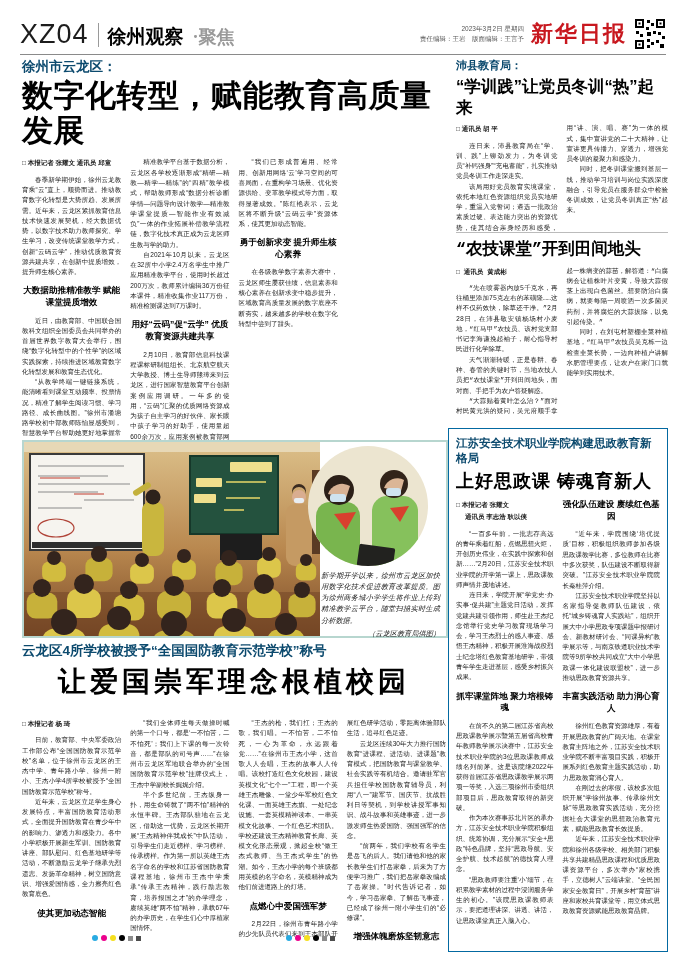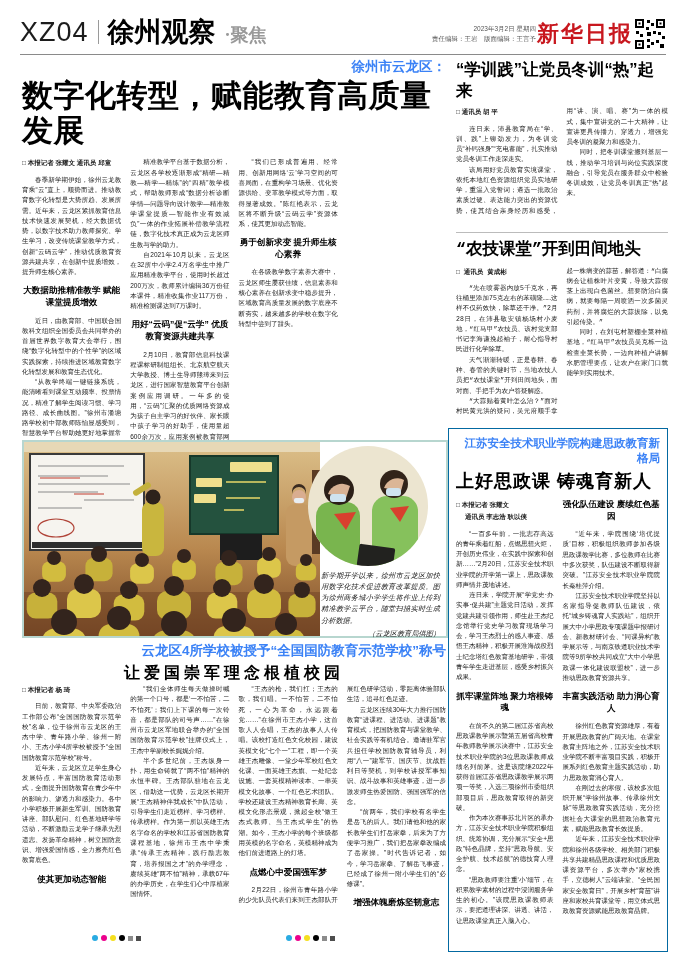--- a/index.html
+++ b/index.html
@@ -4,31 +4,31 @@
 <style>
   html,body{margin:0;padding:0;background:#e9e9e9;}
   .sheet{position:relative;width:680px;height:959px;margin:0 auto;background:#fff;
          font-family:"Liberation Sans","DejaVu Sans",sans-serif;color:#111;overflow:hidden;}
   
   .hdr{position:absolute;left:20px;right:14px;top:10px;height:40px;border-bottom:1px solid #8a8a8a;
        display:flex;justify-content:space-between;align-items:flex-end;padding-bottom:4px;}
   .hdr-left{display:flex;align-items:baseline;gap:9px;}
   .pagecode{font-size:27px;font-weight:400;letter-spacing:1px;color:#1c1c1c;}
   .hdr-div{width:1px;height:24px;background:#9a9a9a;align-self:center;}
-  .sec-title{font-family:"Liberation Serif","DejaVu Serif",serif;font-size:27px;font-weight:900;color:#000;}
+  .sec-title{font-family:"Liberation Serif","DejaVu Serif",serif;font-size:19px;font-weight:900;color:#000;}
   .sec-sub{font-family:"Liberation Serif","DejaVu Serif",serif;font-size:18px;font-weight:700;color:#999;}
-  .hdr-right{display:flex;align-items:center;gap:1px;}
+  .hdr-right{display:flex;align-items:center;gap:7px;}
   .hdr-meta{text-align:right;font-size:6.5px;line-height:1.6;color:#555;}
   .masthead{font-family:"Liberation Serif","DejaVu Serif",serif;font-size:22px;font-weight:900;
             color:#c8171e;letter-spacing:2px;white-space:nowrap;}
   
   .art{position:absolute;}
-  .kick{font-weight:bold;font-size:13.5px;margin:0 0 3px;color:#3b82f6;text-align:right;}
+  .kick{font-weight:bold;font-size:13.5px;margin:0 0 3px;color:#0c4a6e;}
   .head-xl{font-size:31px;font-weight:700;line-height:1.12;margin:1px 0 9px;color:#000;letter-spacing:.5px;}
-  .head-ctr{font-size:16px;font-weight:900;text-align:center;letter-spacing:4px;margin:3px 0 0;color:#000;}
+  .head-ctr{font-size:28px;font-weight:900;text-align:center;letter-spacing:4px;margin:3px 0 17px;color:#000;}
   .head-md{font-size:16.5px;font-weight:900;margin:1px 0 6px;color:#000;line-height:1.25;}
   .cols{column-gap:9px;column-fill:auto;overflow:hidden;font-size:6.5px;line-height:1.58;
         text-align:justify;color:#1b1b1b;}
   .c4{column-count:4;}
   .c2{column-count:2;}
   .cols p{margin:0;text-indent:2em;}
   .cols p.t-by{text-indent:0;font-weight:bold;margin:1px 0 6px;}
   .cols p.t-by2{text-indent:0;font-weight:bold;margin:-4px 0 6px;padding-left:9px;}
   .cols p.t-h{text-indent:0;text-align:center;font-weight:bold;font-size:8.6px;line-height:1.35;margin:8px 0 7px;color:#000;}
   
@@ -246,20 +246,21 @@
         <p class="t-p">“王杰的枪，我们扛；王杰的歌，我们唱。一不怕苦，二不怕死，一心为革命，永远跟着党……”在徐州市王杰小学，这首歌人人会唱，王杰的故事人人传唱。该校打造红色文化校园，建设英模文化“七个一”工程，即一个英雄王杰雕像、一堂少年军校红色文化课、一面英雄王杰旗、一处纪念设施、一套英模精神读本、一串英模文化故事、一个红色艺术团队。学校还建设王杰精神教育长廊、英模文化形态景观，掀起全校“做王杰式教师、当王杰式学生”的热潮。如今，王杰小学的每个班级都用英模的名字命名，英模精神成为他们前进道路上的灯塔。</p>
         <p class="t-h">点燃心中爱国强军梦</p>
         <p class="t-p">2月22日，徐州市青年路小学的少先队员代表们来到王杰部队开展红色研学活动，零距离体验部队生活，追寻红色足迹。</p>
         <p class="t-p">云龙区连续30年大力推行国防教育“进课程、进活动、进课题”教育模式，把国防教育与课堂教学、社会实践等有机结合。邀请驻军官兵担任学校国防教育辅导员，利用“八一”建军节、国庆节、抗战胜利日等契机，到学校讲授军事知识、战斗故事和英雄事迹，进一步激发师生热爱国防、强国强军的信念。</p>
         <p class="t-p">“前两年，我们学校有名学生是岳飞的后人。我们请他和他的家长教学生们打岳家拳，后来为了方便学习推广，我们把岳家拳改编成了岳家操。”时代告诉记者，如今，学习岳家拳、了解岳飞事迹，已经成了徐州一附小学生们的“必修课”。</p>
         <p class="t-h">增强体魄磨炼坚韧意志</p>
       </div>
   </section>
 
   <section class="art" style="left:456px;top:58px;width:212px;">
+    <div class="kick" style="font-size:11px;">沛县教育局：</div>
     <h1 class="head-md">“学训践”让党员冬训“热”起来</h1>
     <div class="cols c2" style="height:118px;">
 
     <p class="t-by">□ 通讯员 胡 平</p>
         <p class="t-p">连日来，沛县教育局在“学、训、践”上铆劲发力，为冬训党员“补钙强身”“充电蓄能”，扎实推动党员冬训工作走深走实。</p>
         <p class="t-p">该局用好党员教育实境课堂，依托本地红色资源组织党员实地研学，重温入党誓词；遴选一批政治素质过硬、表达能力突出的资源优势，使其结合亲身经历和感受，用“讲、演、唱、赛”为一体的模式，集中宣讲党的二十大精神，让宣讲更具传播力、穿透力，增强党员冬训的凝聚力和感染力。</p>
         <p class="t-p">同时，把冬训课堂搬到基层一线，推动学习培训与岗位实践深度融合，引导党员在服务群众中检验冬训成效，让党员冬训真正“热”起来。</p>
       </div>
   </section>
 

